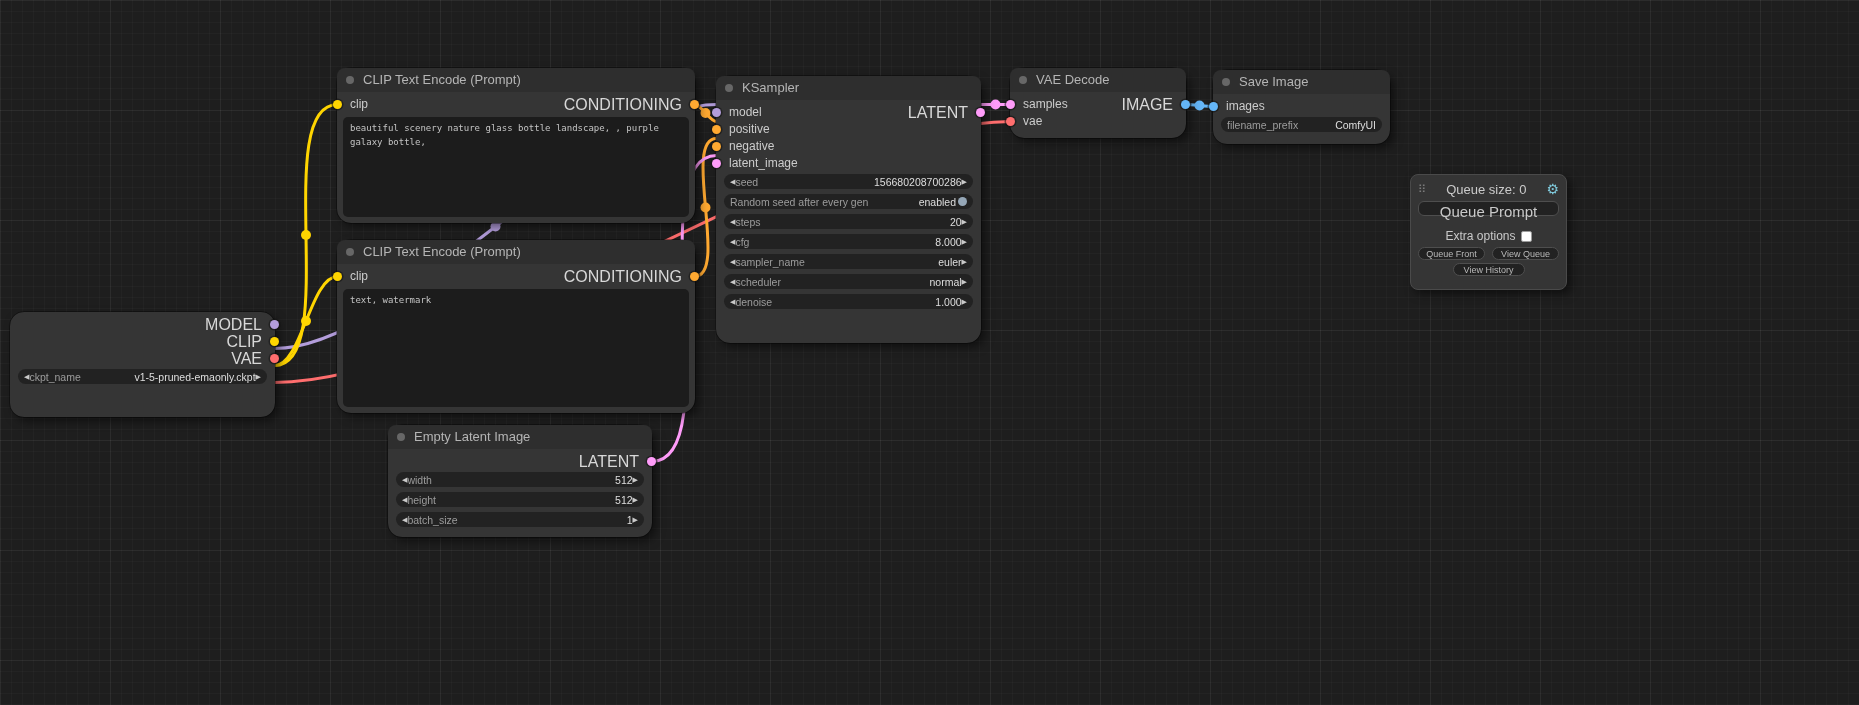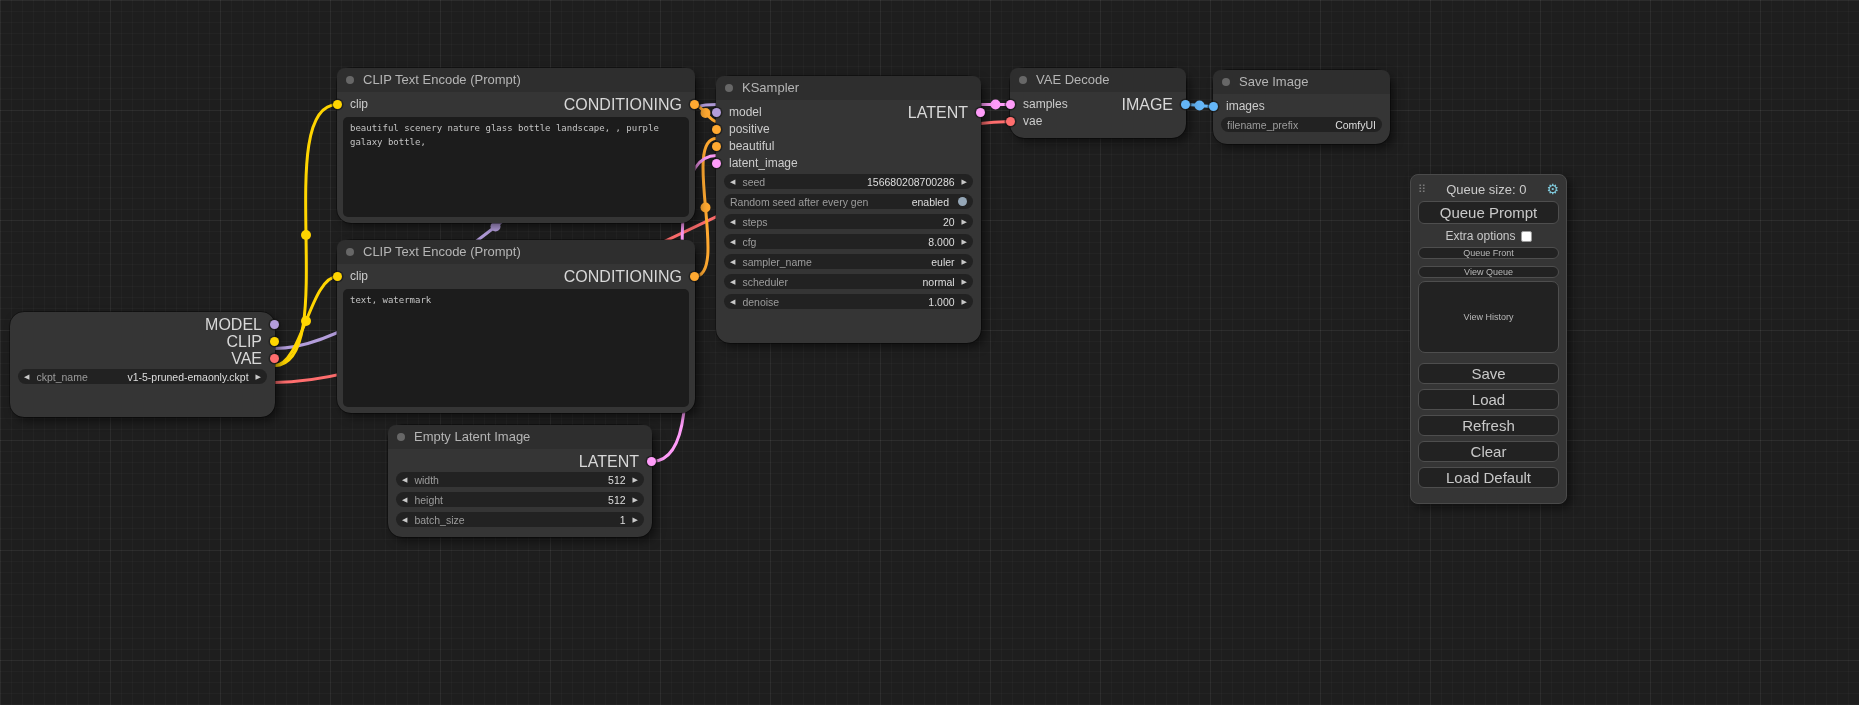--- a/index.html
+++ b/index.html
@@ -15,36 +15,36 @@
   .node-title{height:24px;background:#2e2e2e;border-radius:8px 8px 0 0;position:relative;color:#b5b5b5;font-size:13px;line-height:24px;padding-left:26px;white-space:nowrap;overflow:hidden;}
   .collapse-dot{position:absolute;left:9px;top:8px;width:8px;height:8px;border-radius:50%;background:#676767;}
   .slots{margin-top:4px;}
   .slot-row{position:relative;height:17px;}
   .in-label{position:absolute;left:13px;top:0;line-height:17px;font-size:12px;color:#cccccc;}
   .out-label{position:absolute;right:13px;top:0;line-height:17px;font-size:16px;color:#d8d8d8;}
   .port{position:absolute;width:9px;height:9px;border-radius:50%;top:4px;background:#888;box-shadow:0 0 0 1.5px rgba(18,18,18,.55);}
   .port.in{left:-4px;}
   .port.out{right:-4px;}
   .widgets{margin-top:2px;}
-  .widget{display:flex;align-items:center;gap:7px;height:15px;background:#222;border-radius:8px;margin:0 8px 5px;padding:0 6px;font-size:10.5px;box-sizing:border-box;}
+  .widget{display:flex;align-items:center;gap:0;height:15px;background:#222;border-radius:8px;margin:0 8px 5px;padding:0 6px;font-size:10.5px;box-sizing:border-box;}
   .widget .arrow{font-size:7px;color:#c9c9c9;line-height:15px;cursor:pointer;}
   .w-label{color:#9c9c9c;white-space:nowrap;overflow:hidden;}
   .w-value{margin-left:auto;color:#dedede;white-space:nowrap;}
   .knob{width:9px;height:9px;border-radius:50%;background:#95a7b7;margin-left:2px;flex:0 0 auto;}
   .textarea{margin:4px 6px;background:#1c1c1c;border-radius:5px;padding:5px 7px;font-family:"DejaVu Sans Mono",monospace;font-size:9px;line-height:1.5;color:#c4c4c4;box-sizing:border-box;overflow:hidden;white-space:pre-wrap;word-break:break-word;}
   .queue-panel{position:absolute;left:1410px;top:174px;width:157px;background:#353535;border:1px solid #4a4a4a;border-radius:8px;z-index:3;padding:4px 7px 10px;box-sizing:border-box;box-shadow:4px 4px 10px rgba(0,0,0,.5);}
   .qp-header{display:flex;align-items:center;height:20px;margin-bottom:2px;}
   .drag-handle{color:#7a7a7a;font-size:11px;cursor:grab;}
   .qp-size{flex:1;text-align:center;color:#cbcbcb;font-size:13px;}
   .gear{color:#7fc9db;font-size:14px;cursor:pointer;}
   .qp-btn{display:block;width:100%;background:#222;border:1px solid #4e4e4e;border-radius:6px;color:#c9c9c9;font-size:15px;height:21px;line-height:18px;padding:0;margin:0 0 5px;font-family:inherit;cursor:pointer;}
-  .qp-queue{height:23px;line-height:20px;margin-bottom:4px;}
+  .qp-queue{height:15px;line-height:20px;margin-bottom:12px;}
   .qp-extra{display:flex;justify-content:center;align-items:center;gap:5px;height:16px;margin:2px 0 3px;font-size:12px;color:#c9c9c9;}
   .qp-checkbox{width:11px;height:11px;background:#fdfdfd;border-radius:2px;border:1px solid #9a9a9a;box-sizing:border-box;cursor:pointer;}
-  .qp-row{display:flex;gap:7px;margin-bottom:3px;flex-direction:column;}
+  .qp-row{display:flex;gap:7px;margin-bottom:3px;}
   .qp-row.center{justify-content:center;}
   .qp-btn-sm{flex:1;background:#222;border:1px solid #4e4e4e;border-radius:7px;color:#b9b9b9;font-size:9px;height:13px;line-height:10px;padding:0;font-family:inherit;cursor:pointer;}
   .qp-history{flex:0 0 72px;}
   .qp-actions{margin-top:10px;}
 </style>
 </head>
 <body>
 
 <div id="canvas">
 
@@ -170,21 +170,21 @@
         <span class="in-label">model</span>
         <span class="out-label">LATENT</span>
         <span class="port out" id="port-ks-latent-out" style="background: rgb(255, 156, 249);"></span>
       </div>
       <div class="slot-row">
         <span class="port in" id="port-ks-positive-in" style="background: rgb(255, 169, 49);"></span>
         <span class="in-label">positive</span>
       </div>
       <div class="slot-row">
         <span class="port in" id="port-ks-negative-in" style="background: rgb(255, 169, 49);"></span>
-        <span class="in-label">beautiful</span>
+        <span class="in-label">negative</span>
       </div>
       <div class="slot-row">
         <span class="port in" id="port-ks-latent-in" style="background: rgb(255, 156, 249);"></span>
         <span class="in-label">latent_image</span>
       </div>
     </div>
     <div class="widgets">
       <div class="widget">
         <span class="arrow">◀</span>
         <span class="w-label">seed</span>
@@ -278,22 +278,15 @@
       <span>Extra options</span>
       <span class="qp-checkbox"></span>
     </div>
     <div class="qp-row">
       <button class="qp-btn-sm">Queue Front</button>
       <button class="qp-btn-sm">View Queue</button>
     </div>
     <div class="qp-row center">
       <button class="qp-btn-sm qp-history">View History</button>
     </div>
-    <div class="qp-actions">
-      <button class="qp-btn">Save</button>
-      <button class="qp-btn">Load</button>
-      <button class="qp-btn">Refresh</button>
-      <button class="qp-btn">Clear</button>
-      <button class="qp-btn">Load Default</button>
-    </div>
   </div>
 
 </div>
 
 </body></html>

